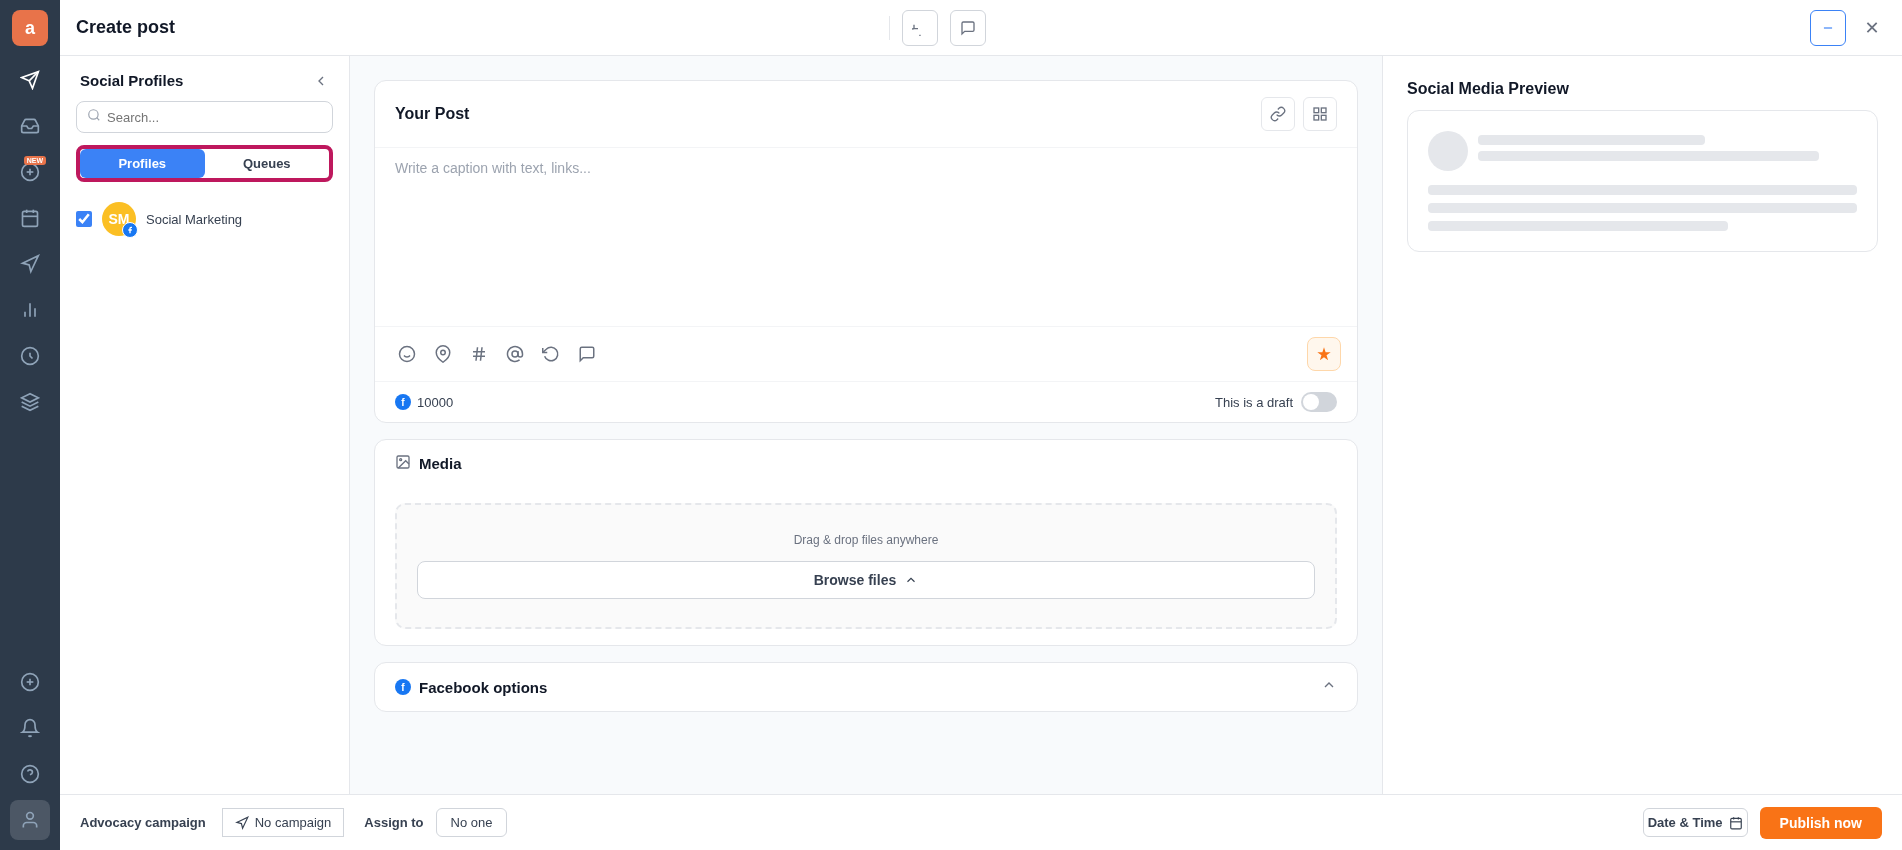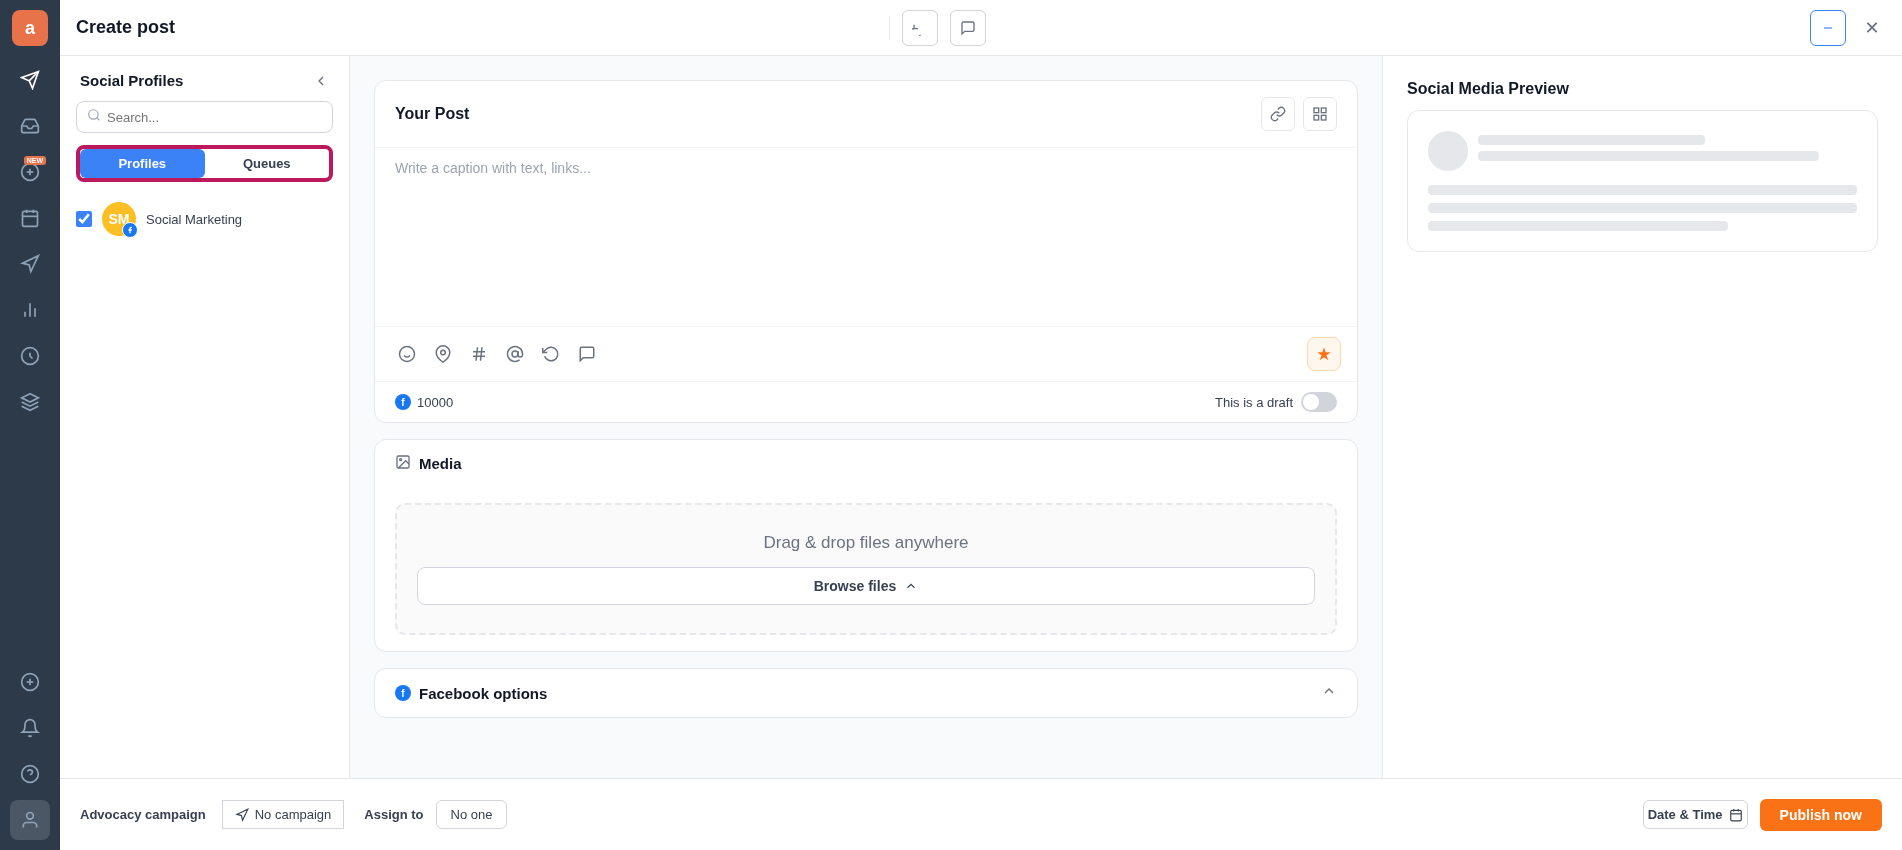--- a/index.html
+++ b/index.html
@@ -342,21 +342,21 @@
       border: 2px dashed #e5e7eb;
       border-radius: 10px;
       padding: 28px 20px;
       display: flex;
       flex-direction: column;
       align-items: center;
       gap: 14px;
       background: #fafafa;
     }
     .drop-text {
-      font-size: 17px;
+      font-size: 12px;
       color: #6b7280;
     }
     .browse-btn {
       width: 100%;
       border: 1px solid #d1d5db;
       border-radius: 8px;
       background: white;
       padding: 10px 20px;
       font-size: 14px;
       font-weight: 600;
@@ -445,21 +445,21 @@
     .preview-content-line.full { width: 100%; }
     .preview-content-line.partial { width: 70%; }
 
     
     .bottom-bar {
       background: white;
       border-top: 1px solid #e5e7eb;
       display: flex;
       align-items: center;
       padding: 0 20px;
-      height: 72px;
+      height: 56px;
       gap: 12px;
     }
     .advocacy-label {
       font-size: 13px;
       font-weight: 600;
       color: #374151;
       margin-right: 4px;
     }
     .no-campaign-btn {
       display: flex;

